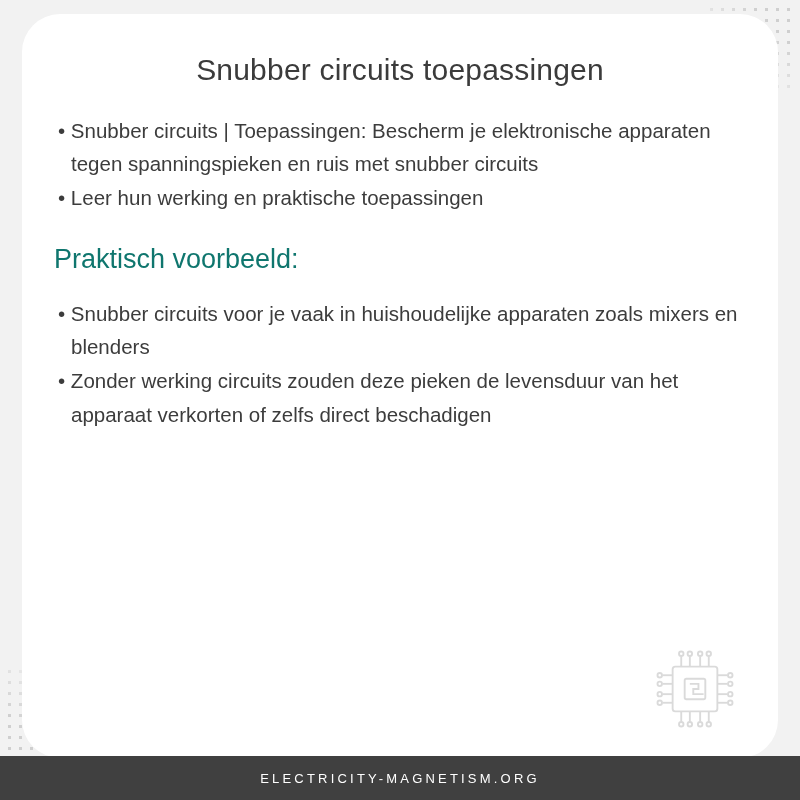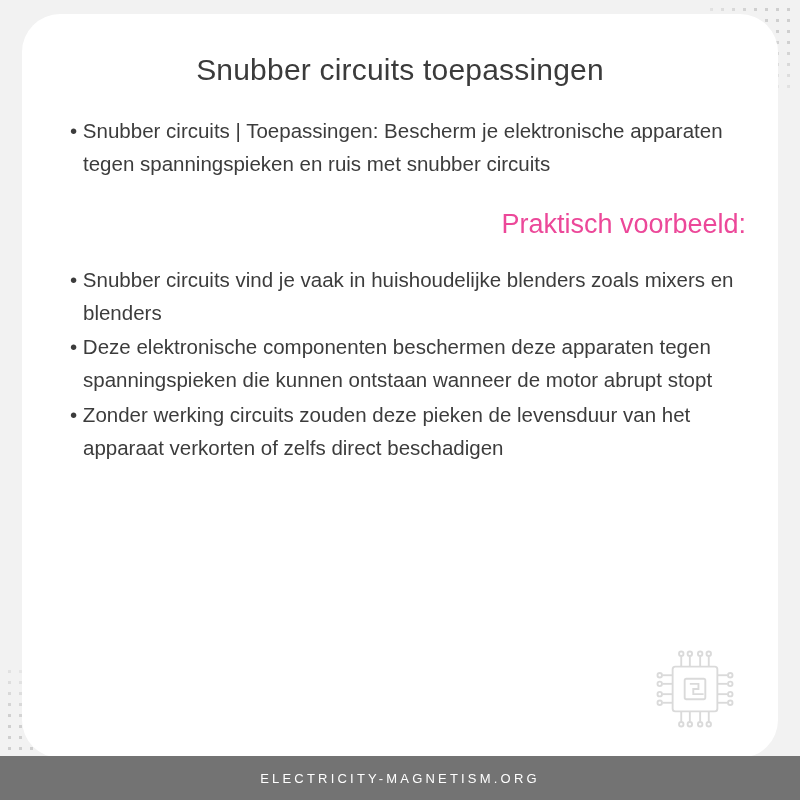--- a/index.html
+++ b/index.html
@@ -72,28 +72,28 @@
   .bullets {
     margin: 0;
     padding: 0;
     list-style: none;
   }
   .bullets li {
     font-size: 20.5px;
     line-height: 1.62;
     color: #3c3c3c;
     font-weight: 400;
-    margin: 0 0 1px 16px;
+    margin: 0 0 1px 4px;
     text-indent: -13px;
     padding-left: 13px;
   }
   .subtitle {
-    text-align: right;
+    text-align: left;
     font-size: 27px;
-    color: #ec4899;
+    color: #0f766e;
     font-weight: 400;
     margin: 28px 0 22px 0;
     line-height: 1.2;
   }
   .chip-icon {
     position: absolute;
     right: 40px;
     bottom: 26px;
     width: 86px;
     height: 86px;
@@ -101,21 +101,21 @@
   }
   .footer {
     position: absolute;
     left: 0;
     right: 0;
     bottom: 0;
     height: 44px;
     display: flex;
     align-items: center;
     justify-content: center;
-    background: #737373;
+    background: #404040;
   }
   .footer-text {
     font-size: 13px;
     letter-spacing: 3.2px;
     color: #ffffff;
     font-weight: 400;
   }
 </style>
 </head>
 <body>
@@ -126,27 +126,27 @@
   <div class="dots dots-bl"></div>
 
   <div class="card">
 
     <div class="content">
 
       <h1 class="title">Snubber circuits toepassingen</h1>
 
       <ul class="bullets">
         <li>• Snubber circuits | Toepassingen: Bescherm je elektronische apparaten tegen spanningspieken en ruis met snubber circuits</li>
+        <li>• Leer hun werking en praktische toepassingen</li>
       </ul>
 
       <h2 class="subtitle">Praktisch voorbeeld:</h2>
 
       <ul class="bullets">
-        <li>• Snubber circuits vind je vaak in huishoudelijke blenders zoals mixers en blenders</li>
-        <li>• Deze elektronische componenten beschermen deze apparaten tegen spanningspieken die kunnen ontstaan wanneer de motor abrupt stopt</li>
+        <li>• Snubber circuits voor je vaak in huishoudelijke apparaten zoals mixers en blenders</li>
         <li>• Zonder werking circuits zouden deze pieken de levensduur van het apparaat verkorten of zelfs direct beschadigen</li>
       </ul>
 
     </div>
 
     <div class="chip-icon">
       <svg viewBox="0 0 100 100" width="86" height="86" fill="none" stroke="#bdbdbd" stroke-width="2.2">
         <rect x="24" y="24" width="52" height="52" rx="3"></rect>
         <rect x="38" y="38" width="24" height="24" rx="2"></rect>
         <path d="M44 44 h10 v6 h-6 v6 h12"></path>

